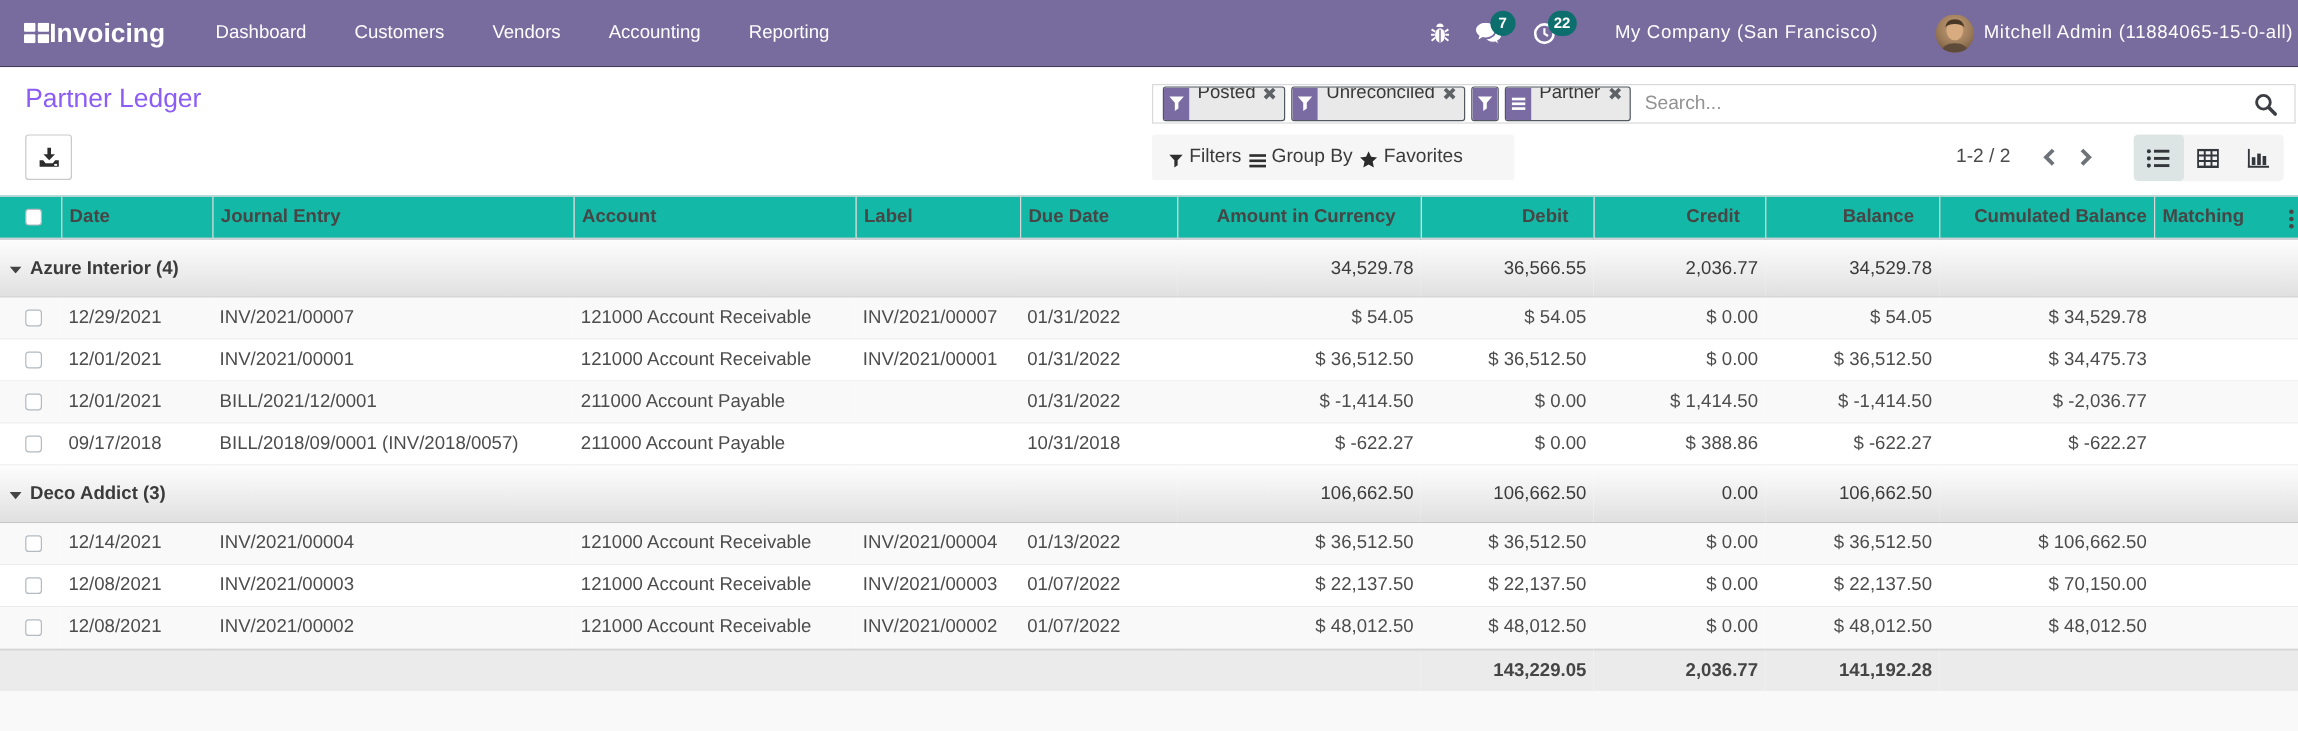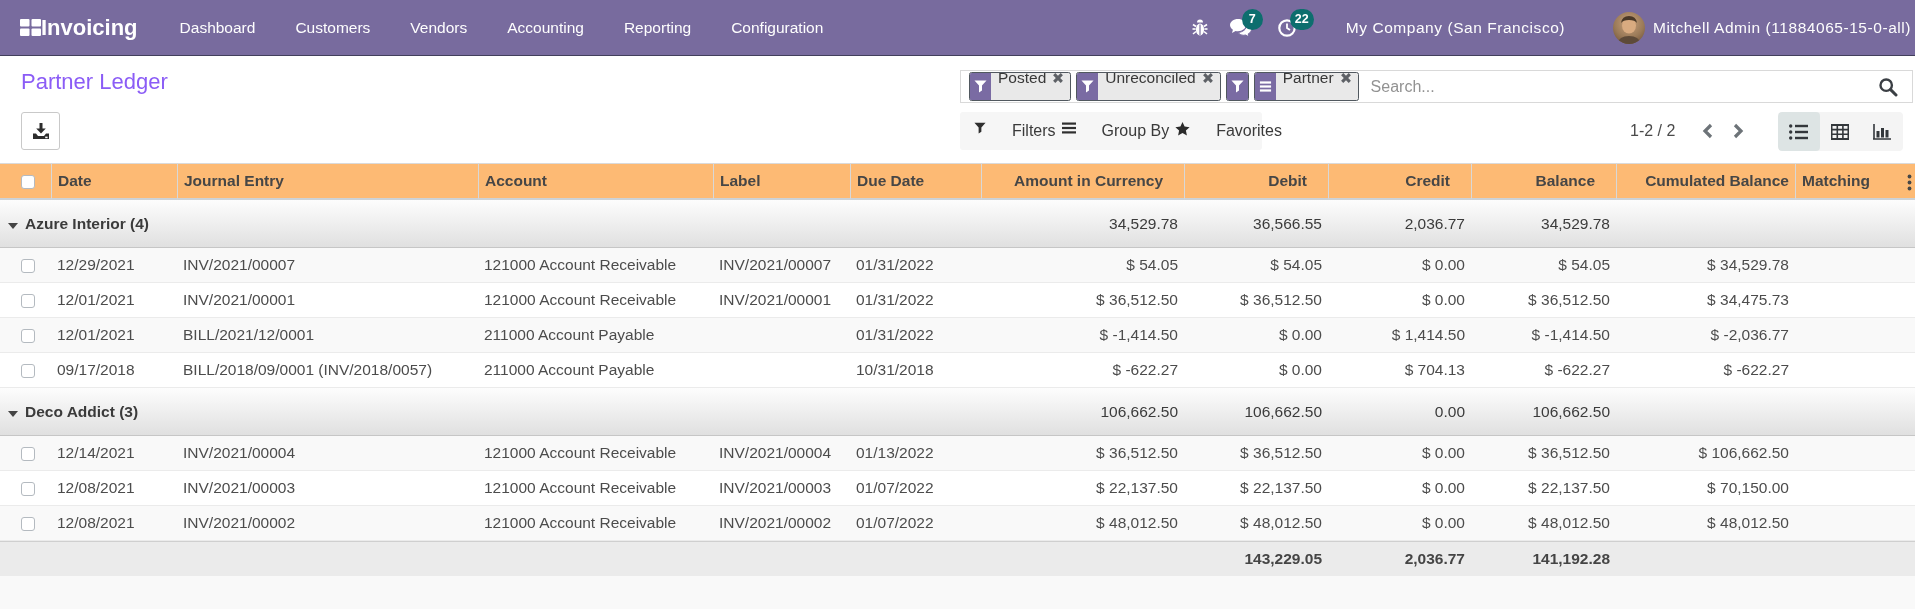--- a/index.html
+++ b/index.html
@@ -69,21 +69,21 @@
   .facet-x { margin-left:6px; display:flex; align-items:center; cursor:pointer; }
   .search-placeholder { color:#929292; font-size:16px; margin-left:7px; flex:1 1 auto; white-space:nowrap; }
   .search-mag { position:absolute; right:14px; top:6px; cursor:pointer; }
 
   
   .filter-toolbar {
     position:absolute; left:960px; top:56px; height:38px; width:302px;
     background:#f6f6f6; border-radius:3px;
     display:flex; align-items:center; padding:0 14px; 
   }
-  .ft-btn { display:flex; align-items:flex-start; color:#3a3a3a; font-size:16px; cursor:pointer; white-space:nowrap;gap:21px; }
+  .ft-btn { display:flex; align-items:flex-end; color:#3a3a3a; font-size:16px; cursor:pointer; white-space:nowrap; }
   .ft-btn + .ft-btn { margin-left:6px; }
   .ft-btn svg { margin-right:5px; }
   .pager { position:absolute; top:56px; left:1630px; height:38px; display:flex; align-items:center; }
   .pager-text { font-size:16px; color:#4a4a4a; }
   .pager-prev { margin-left:26px; cursor:pointer; display:flex; align-items:center; }
   .pager-next { margin-left:18px; cursor:pointer; display:flex; align-items:center; }
   .view-switcher {
     position:absolute; left:1778px; top:56px; width:125px; height:39px;
     background:#f4f4f4; border-radius:4px; display:flex; overflow:hidden;
   }
@@ -91,21 +91,21 @@
   .vs-btn.active { background:#dde4e4; border-radius:4px; }
 
   
   table.ledger { width:1915px; table-layout:fixed; border-collapse:separate; border-spacing:0; background:#fff; }
   table.ledger th, table.ledger td {
     overflow:hidden; white-space:nowrap; vertical-align:middle;
     font-size:15.5px; padding:0 6px;
   }
   thead th {
     height:37px;
-    background:#fdba74;
+    background:#14b8a6;
     border-top:1px solid #dadada;
     border-bottom:2px solid #cdd2d6;
     border-left:1px solid #d8d8d8;
     font-weight:bold; color:#464646; text-align:left;
     position:relative;
   }
   thead th:first-child { border-left:none; }
   th.num, td.num { text-align:right; }
   thead th.num { padding-right:21px; }
   thead th.num-tight { padding-right:6px; text-align:right; }
@@ -147,21 +147,20 @@
       <rect x="11.5" y="9.5" width="9.5" height="7.5" rx="1" fill="#fff"></rect>
     </svg>
   </span>
   <div class="brand">Invoicing</div>
   <div class="topmenu">
     <div class="menu-item">Dashboard</div>
     <div class="menu-item">Customers</div>
     <div class="menu-item">Vendors</div>
     <div class="menu-item">Accounting</div>
     <div class="menu-item">Reporting</div>
-    <div class="menu-item">Configuration</div>
   </div>
   <div class="systray">
     <span class="tray-icon" style="margin-right:22px;">
       <svg width="16" height="19" viewBox="0 0 16 19">
         <g stroke="#fff" stroke-width="1.6" fill="none">
           <line x1="1" y1="6.5" x2="4" y2="8.5"></line>
             <line x1="0.5" y1="11" x2="3.6" y2="11"></line>
             <line x1="1" y1="16" x2="4" y2="13.5"></line>
           <line x1="15" y1="6.5" x2="12" y2="8.5"></line>
             <line x1="15.5" y1="11" x2="12.4" y2="11"></line>
@@ -454,21 +453,21 @@
     </tr>
     <tr class="data-row">
       <td class="cb-cell"><span class="cb"></span></td>
       <td class="cell-date">09/17/2018</td>
       <td>BILL/2018/09/0001 (INV/2018/0057)</td>
       <td>211000 Account Payable</td>
       <td></td>
       <td>10/31/2018</td>
       <td class="num">$ -622.27</td>
       <td class="num">$ 0.00</td>
-      <td class="num">$ 704.13</td>
+      <td class="num">$ 388.86</td>
       <td class="num">$ -622.27</td>
       <td class="num">$ -622.27</td>
       <td></td>
     </tr>
 
     <tr class="group-row">
       <td colspan="6">
         <span class="group-name">
           <span class="group-caret">
             <svg width="10" height="6" viewBox="0 0 10 6">

